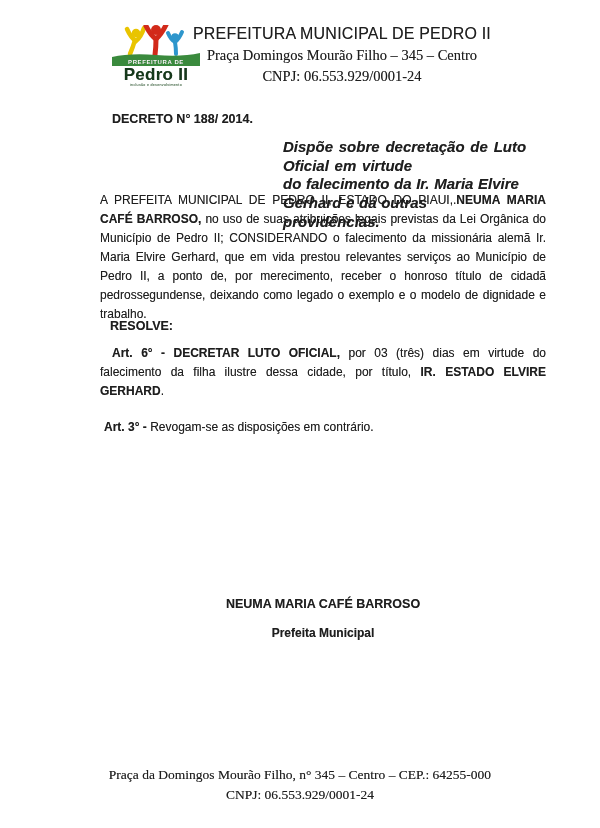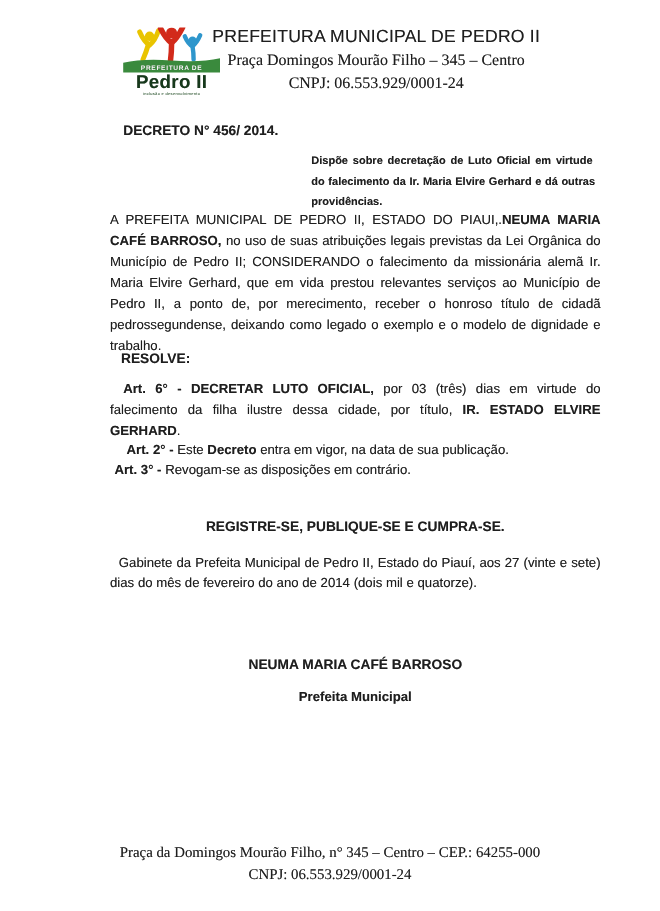--- a/index.html
+++ b/index.html
@@ -23,21 +23,21 @@
   .logo svg { display:block; width:92px; height:64px; }
   .logo text { font-family:"Liberation Sans", sans-serif; }
   .logo .banner-txt { font-size:6px; font-weight:bold; fill:#ffffff; letter-spacing:.6px; }
   .logo .name-txt   { font-size:17px; font-weight:bold; fill:#16391b; letter-spacing:.3px; }
   .logo .tag-txt    { font-size:3.6px; fill:#4e7d52; letter-spacing:.3px; }
 
   .body-txt { margin:0; font-size:12px; line-height:19px; }
   .just { text-align:justify; text-align-last:left; }
 
   .decreto  { top:112px; left:112px; font-size:12.5px; }
-  .ementa   { top:138px; left:283px; width:266px; font-size:10px; line-height:18.7px; }
+  .ementa   { top:138px; left:283px; width:266px; font-size:15px; line-height:18.7px;font-style:italic; }
   .ementa .ws1 { word-spacing:1.6px; }
   .ementa .ws2 { word-spacing:.5px; }
   .preamble { top:191px; left:100px; width:446px; }
   .resolve  { top:319px; left:100px; font-size:12.5px; text-indent:10px; }
   .art1     { top:344px; left:100px; width:446px; text-indent:12px; }
   .art2     { top:400px; left:100px; width:446px; text-indent:15px; }
   .art3     { top:418px; left:100px; width:446px; text-indent:4px; }
   .registre { top:472px; left:100px; width:446px; font-size:12.5px; }
   .gabinete { top:502px; left:100px; width:446px; text-indent:8px; }
   .sig-name  { top:597px; left:100px; width:446px; font-size:12.5px; }
@@ -70,41 +70,38 @@
       <text class="banner-txt" x="46" y="38.5" text-anchor="middle">PREFEITURA DE</text>
       <text class="name-txt" x="46" y="55" text-anchor="middle">Pedro II</text>
       <text class="tag-txt" x="46" y="61" text-anchor="middle">inclusão e desenvolvimento</text>
     </svg>
   </div>
 
   <div class="abs ctr h-title">PREFEITURA MUNICIPAL DE PEDRO II</div>
   <div class="abs ctr serif h-addr">Praça Domingos Mourão Filho – 345 – Centro</div>
   <div class="abs ctr serif h-cnpj">CNPJ: 06.553.929/0001-24</div>
 
-  <div class="abs b decreto">DECRETO N° 456/ 2014.</div>
+  <div class="abs b decreto">DECRETO N° 188/ 2014.</div>
 
   <div class="abs b ementa">
     <span class="ws1">Dispõe sobre decretação de Luto Oficial em virtude</span><br>
     <span class="ws2">do falecimento da Ir. Maria Elvire Gerhard e dá outras</span><br>
     <span>providências.</span>
   </div>
 
   <p class="abs body-txt just preamble"><span>A PREFEITA MUNICIPAL DE PEDRO II, ESTADO DO PIAUI,.</span><span class="b">NEUMA MARIA CAFÉ BARROSO,</span><span> no uso de suas atribuições legais previstas da Lei Orgânica do Município de Pedro II; CONSIDERANDO o falecimento da missionária alemã Ir. Maria Elvire Gerhard, que em vida prestou relevantes serviços ao Município de Pedro II, a ponto de, por merecimento, receber o honroso título de cidadã pedrossegundense, deixando como legado o exemplo e o modelo de dignidade e trabalho.</span></p>
 
   <div class="abs resolve"><span class="b u u-tail">RESOLVE:</span></div>
 
   <p class="abs body-txt just art1"><span class="b u">Art. 6°</span><span class="b"> - </span><span class="b">DECRETAR LUTO OFICIAL,</span><span> por 03 (três) dias em virtude do falecimento da filha ilustre dessa cidade, por título, </span><span class="b u">IR. ESTADO ELVIRE GERHARD</span><span>.</span></p>
 
-  <p class="abs body-txt art2"><span class="b u">Art. 2°</span><span class="b"> - </span><span>Este </span><span class="b">Decreto</span><span> entra em vigor, na data de sua publicação.</span></p>
 
   <p class="abs body-txt art3"><span class="b u">Art. 3°</span><span class="b"> - </span><span>Revogam-se as disposições em contrário.</span></p>
 
-  <div class="abs b ctr registre">REGISTRE-SE, PUBLIQUE-SE E CUMPRA-SE.</div>
 
-  <p class="abs body-txt just gabinete">Gabinete da Prefeita Municipal de Pedro II, Estado do Piauí, aos 27 (vinte e sete) dias do mês de fevereiro do ano de 2014 (dois mil e quatorze).</p>
 
   <div class="abs b ctr sig-title">Prefeita Municipal</div>
   <div class="abs b ctr sig-name">NEUMA MARIA CAFÉ BARROSO</div>
 
   <div class="abs ctr serif f-addr">Praça da Domingos Mourão Filho, n° 345 – Centro – CEP.: 64255-000</div>
   <div class="abs ctr serif f-cnpj">CNPJ: 06.553.929/0001-24</div>
 
 </div>
 
 </body></html>

